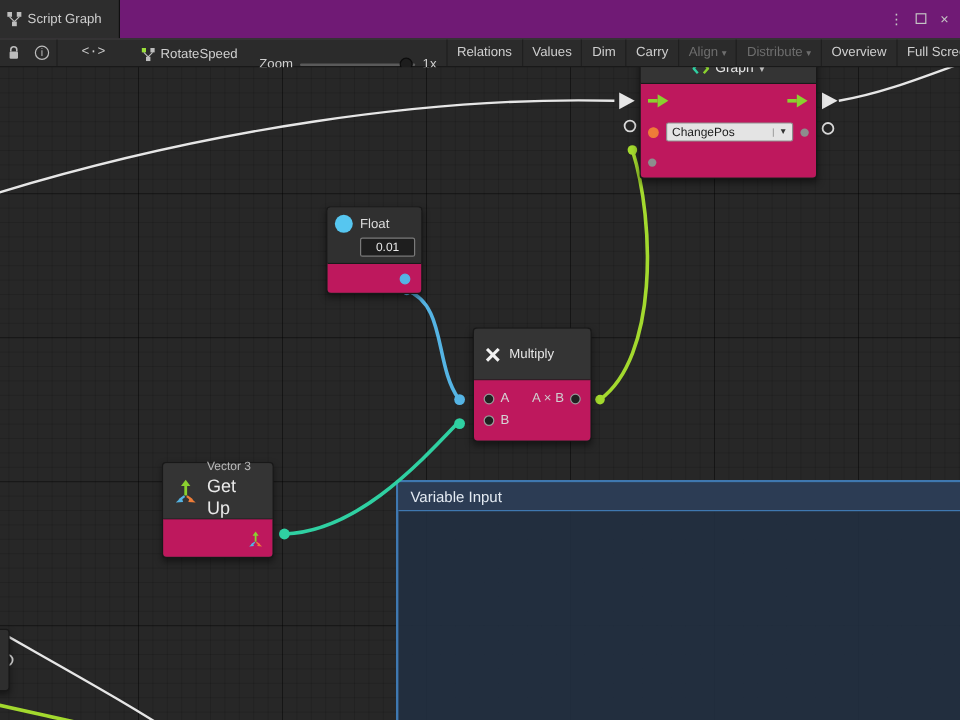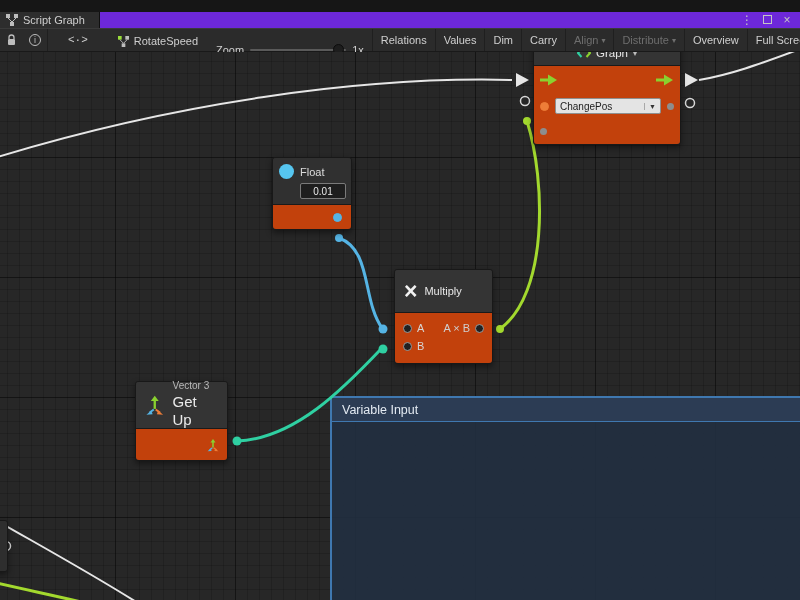--- a/index.html
+++ b/index.html
@@ -4,21 +4,21 @@
 <style>
   :root{
     --wire-white:#e6e6e6; --wire-green:#a3d92e; --wire-blue:#55b4e4; --wire-teal:#2fd0a2;
     --flow-green:#8ad12f; --port-orange:#ee7d38; --literal-blue:#56c6f0; --group-border:#3f78b0;
   }
   *{margin:0;padding:0;box-sizing:border-box;font-family:"Liberation Sans","DejaVu Sans",sans-serif;}
   body{width:800px;height:600px;overflow:hidden;background:#161616;}
   .window{width:800px;height:600px;display:flex;flex-direction:column;}
 
   
-  .titlebar{height:16px;background:#6d28d9;display:flex;align-items:stretch;color:#cfcfcf;font-size:11px;flex:0 0 auto;margin-top:12px;}
+  .titlebar{height:32px;background:#701a75;display:flex;align-items:stretch;color:#cfcfcf;font-size:11px;flex:0 0 auto;}
   .tab{display:flex;align-items:center;gap:5px;background:#2d2d2d;padding:0 14px 0 6px;border-right:1px solid #101010;}
   .tab svg{flex:0 0 auto;}
   .win-controls{margin-left:auto;display:flex;align-items:center;gap:6px;padding-right:6px;color:#c4c4c4;}
   .win-btn{width:14px;text-align:center;cursor:default;font-size:12px;}
   .maxi{width:9px;height:9px;border:1px solid #c4c4c4;display:inline-block;}
 
   
   .toolbar{height:24px;background:#2b2b2b;border-top:1px solid #3a3a3a;border-bottom:1px solid #191919;display:flex;align-items:stretch;color:#cfcfcf;font-size:11px;flex:0 0 auto;}
   .tb-ico{display:flex;align-items:center;padding:0 6px;color:#bdbdbd;}
   .tb-sep{width:1px;background:#1f1f1f;}
@@ -47,38 +47,38 @@
   .w-green{stroke:var(--wire-green);stroke-width:3;}
   .w-blue{stroke:var(--wire-blue);stroke-width:3;}
   .w-teal{stroke:var(--wire-teal);stroke-width:3;}
   .arr{fill:var(--wire-white);}
   .dot-green{fill:var(--wire-green);} .dot-blue{fill:var(--wire-blue);} .dot-teal{fill:var(--wire-teal);}
   .ring-white{fill:#262626;stroke:#d9d9d9;stroke-width:1.5;}
 
   
   .node{position:absolute;z-index:3;background:#2e2e2e;border:1px solid #181818;border-radius:3px;color:#dcdcdc;font-size:11px;box-shadow:0 3px 6px rgba(0,0,0,.45);}
   .node-header{background:#343434;border-radius:3px 3px 0 0;display:flex;align-items:center;}
-  .node-body{background:#c2410c;border-top:1px solid #1a1a1a;border-radius:0 0 3px 3px;}
+  .node-body{background:#be185d;border-top:1px solid #1a1a1a;border-radius:0 0 3px 3px;}
   .port{width:9px;height:9px;border-radius:50%;border:1.5px solid #9a9a9a;background:#202020;flex:0 0 auto;}
   .port.p-orange{background:var(--port-orange);border-color:var(--port-orange);}
   .port.p-blue{background:var(--wire-blue);border-color:var(--wire-blue);}
   .port.small{width:7px;height:7px;border:none;background:#8d8d8d;}
 
   
   .graph-unit{left:533px;top:-12px;width:148px;}
   .gu-header{height:24px;justify-content:center;gap:5px;font-size:11.5px;color:#e6e6e6;}
   .gu-row{display:flex;align-items:center;padding:0 6px;}
   .gu-flow{height:28px;justify-content:space-between;}
   .gu-var{height:24px;gap:6px;}
   .gu-extra{height:26px;}
   .dd{flex:1 1 auto;display:flex;align-items:center;height:16px;background:#e4e4e4;border:1px solid #8f8f8f;border-radius:2px;color:#1c1c1c;font-size:10px;padding:0 4px;}
   .dd-caret{margin-left:auto;border-left:1px solid #a8a8a8;padding-left:4px;font-size:7px;color:#333;}
 
   
-  .float-node{left:272px;top:105px;width:80px;}
+  .float-node{left:272px;top:116px;width:80px;}
   .fl-header{padding:6px 6px 5px 6px;display:block;background:#303030;border-radius:3px 3px 0 0;}
   .fl-top{display:flex;align-items:center;gap:6px;}
   .fl-circle{width:15px;height:15px;border-radius:50%;background:var(--literal-blue);flex:0 0 auto;}
   .fl-value{margin:4px 0 0 21px;width:46px;height:16px;background:#1e1e1e;border:1px solid #7a7a7a;border-radius:2px;color:#e8e8e8;font-size:10px;display:flex;align-items:center;justify-content:center;}
   .fl-body{height:25px;display:flex;align-items:center;justify-content:flex-end;padding-right:9px;}
 
   
   .mul-node{left:394px;top:217px;width:99px;}
   .mul-header{height:42px;gap:7px;padding:0 9px;}
   .mul-x{font-size:23px;font-weight:bold;color:#f2f2f2;line-height:1;}

